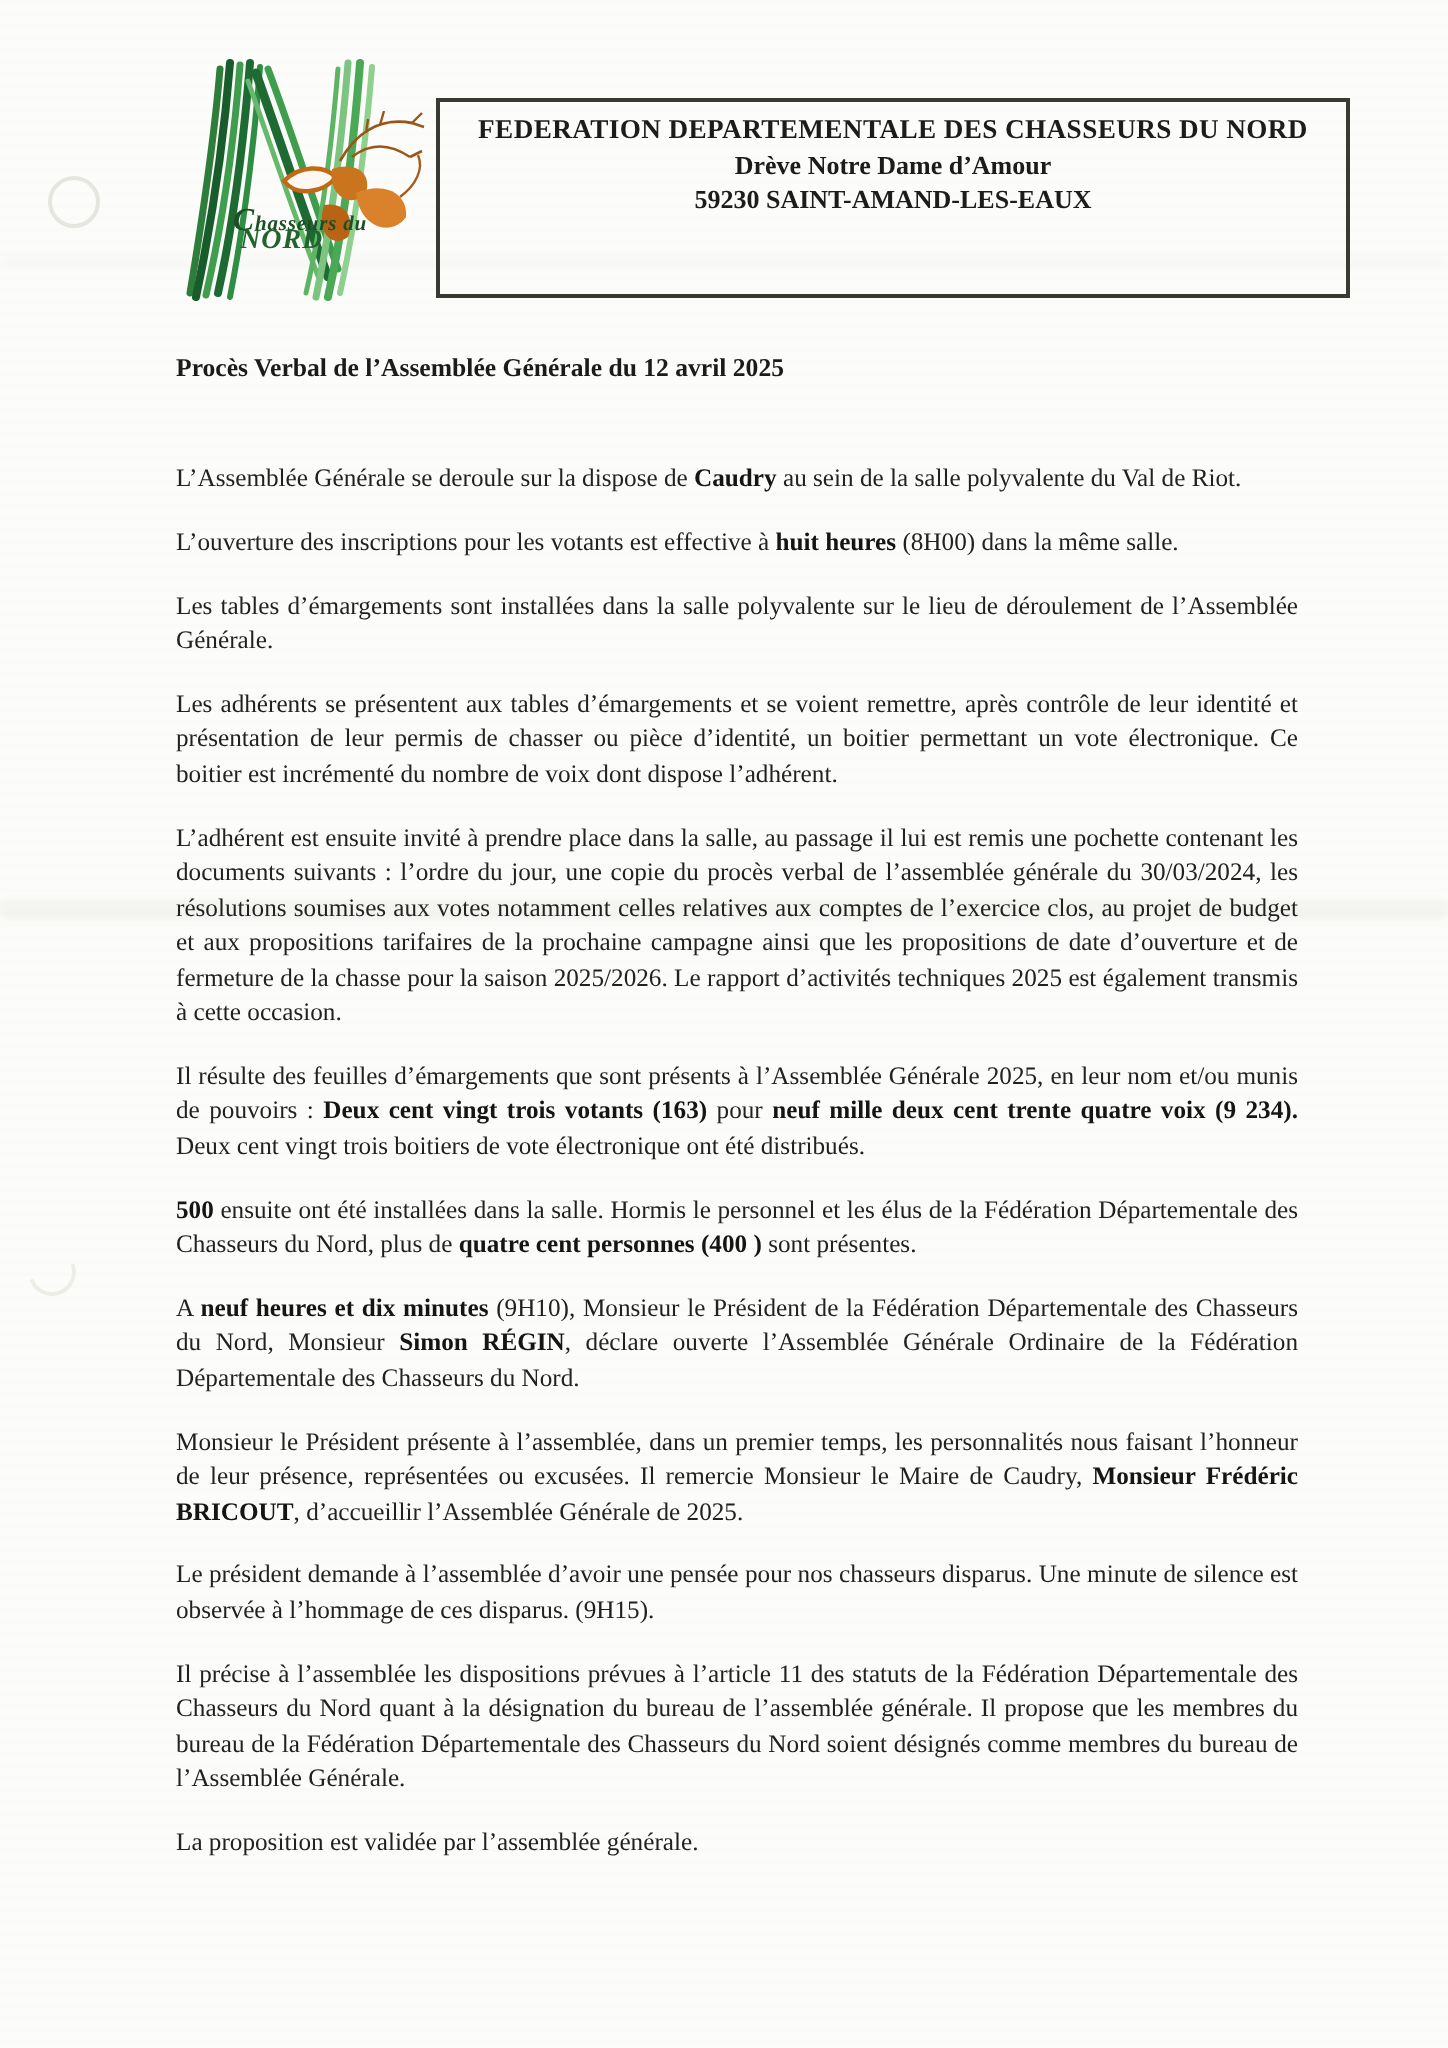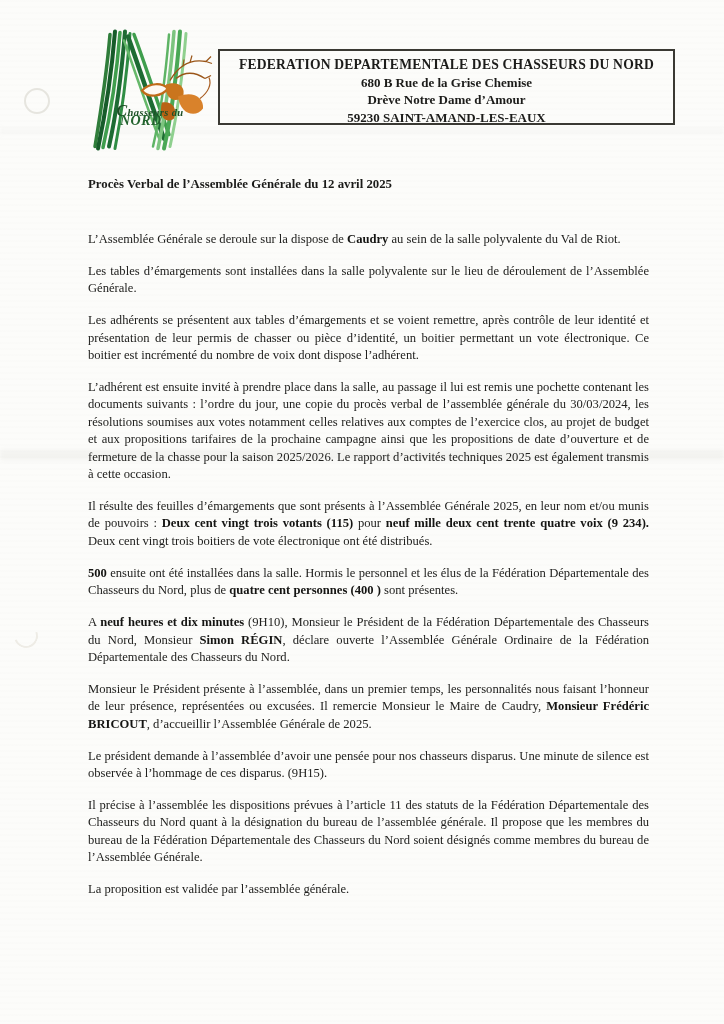--- a/index.html
+++ b/index.html
@@ -37,21 +37,21 @@
   }
   .logo-text1::first-letter{font-size:16px;}
   .logo-text2{
     position:absolute;left:32px;top:85px;
     font-style:italic;font-weight:bold;font-size:14px;letter-spacing:.5px;
     color:#23632e;white-space:nowrap;
   }
 
   
   .header-box{
-    position:absolute;left:218px;top:49px;width:457px;height:76px;
+    position:absolute;left:218px;top:49px;width:457px;height:100px;
     border:2px solid #3a3933;box-sizing:border-box;
     text-align:center;padding-top:5px;
     font-weight:bold;color:#1c1c1a;
   }
   .hb-line{font-size:13px;line-height:17.5px;white-space:nowrap;}
   .hb-1{font-size:13.6px;letter-spacing:.2px;}
 
   
   .doc-title{
     position:absolute;left:88px;top:177px;
@@ -104,33 +104,33 @@
         <path d="M90,68 C104,62 116,68 115,80 C108,90 92,86 90,68 Z" fill="#d9822b"></path>
         <path d="M74,74 C84,72 90,80 86,90 C78,96 70,88 74,74 Z" fill="#b96315"></path>
       </g>
     </svg>
     <div class="logo-text1">Chasseurs du</div>
     <div class="logo-text2">NORD</div>
   </div>
 
   <div class="header-box">
     <div class="hb-line hb-1">FEDERATION DEPARTEMENTALE DES CHASSEURS DU NORD</div>
-    <div class="hb-line">680 B Rue de la Grise Chemise</div>
     <div class="hb-line">Drève Notre Dame d’Amour</div>
     <div class="hb-line">59230 SAINT-AMAND-LES-EAUX</div>
   </div>
 
   <div class="doc-title">Procès Verbal de l’Assemblée Générale du 12 avril 2025</div>
 
   <div class="body-text">
       <p class="para"><span>L’Assemblée Générale se deroule sur la dispose de </span><span class="b">Caudry</span><span> au sein de la salle polyvalente du Val de Riot.</span></p>
+      <p class="para"><span>L’ouverture des inscriptions pour les votants est effective à </span><span class="b">huit heures</span><span> (8H00) dans la même salle.</span></p>
       <p class="para"><span>Les tables d’émargements sont installées dans la salle polyvalente sur le lieu de déroulement de l’Assemblée Générale.</span></p>
       <p class="para"><span>Les adhérents se présentent aux tables d’émargements et se voient remettre, après contrôle de leur identité et présentation de leur permis de chasser ou pièce d’identité, un boitier permettant un vote électronique. Ce boitier est incrémenté du nombre de voix dont dispose l’adhérent.</span></p>
       <p class="para"><span>L’adhérent est ensuite invité à prendre place dans la salle, au passage il lui est remis une pochette contenant les documents suivants : l’ordre du jour, une copie du procès verbal de l’assemblée générale du 30/03/2024, les résolutions soumises aux votes notamment celles relatives aux comptes de l’exercice clos, au projet de budget et aux propositions tarifaires de la prochaine campagne ainsi que les propositions de date d’ouverture et de fermeture de la chasse pour la saison 2025/2026. Le rapport d’activités techniques 2025 est également transmis à cette occasion.</span></p>
-      <p class="para"><span>Il résulte des feuilles d’émargements que sont présents à l’Assemblée Générale 2025, en leur nom et/ou munis de pouvoirs :  </span><span class="b">Deux cent vingt trois votants (115)</span><span> pour </span><span class="b">neuf mille deux cent trente quatre voix (9 234).</span><span> Deux cent vingt trois boitiers de vote électronique ont été distribués.</span></p>
+      <p class="para"><span>Il résulte des feuilles d’émargements que sont présents à l’Assemblée Générale 2025, en leur nom et/ou munis de pouvoirs :  </span><span class="b">Deux cent vingt trois votants (163)</span><span> pour </span><span class="b">neuf mille deux cent trente quatre voix (9 234).</span><span> Deux cent vingt trois boitiers de vote électronique ont été distribués.</span></p>
       <p class="para"><span class="b">500</span><span> ensuite ont été installées dans la salle. Hormis le personnel et les élus de la Fédération Départementale des Chasseurs du Nord, plus de </span><span class="b">quatre cent personnes (400 )</span><span> sont présentes.</span></p>
       <p class="para"><span>A </span><span class="b">neuf heures et dix minutes</span><span> (9H10), Monsieur le Président de la Fédération Départementale des Chasseurs du Nord, Monsieur </span><span class="b">Simon RÉGIN</span><span>, déclare ouverte l’Assemblée Générale Ordinaire de la Fédération Départementale des Chasseurs du Nord.</span></p>
       <p class="para"><span>Monsieur le Président présente à l’assemblée, dans un premier temps, les personnalités nous faisant l’honneur de leur présence, représentées ou excusées. Il remercie Monsieur le Maire de Caudry, </span><span class="b">Monsieur Frédéric BRICOUT</span><span>, d’accueillir l’Assemblée Générale de 2025.</span></p>
       <p class="para"><span>Le président demande à l’assemblée d’avoir une pensée pour nos chasseurs disparus. Une minute de silence est observée à l’hommage de ces disparus. (9H15).</span></p>
       <p class="para"><span>Il précise à l’assemblée les dispositions prévues à l’article 11 des statuts de la Fédération Départementale des Chasseurs du Nord quant à la désignation du bureau de l’assemblée générale. Il propose que les membres du bureau de la Fédération Départementale des Chasseurs du Nord soient désignés comme membres du bureau de l’Assemblée Générale.</span></p>
       <p class="para"><span>La proposition est validée par l’assemblée générale.</span></p>
     </div>
 
 </div>
 

